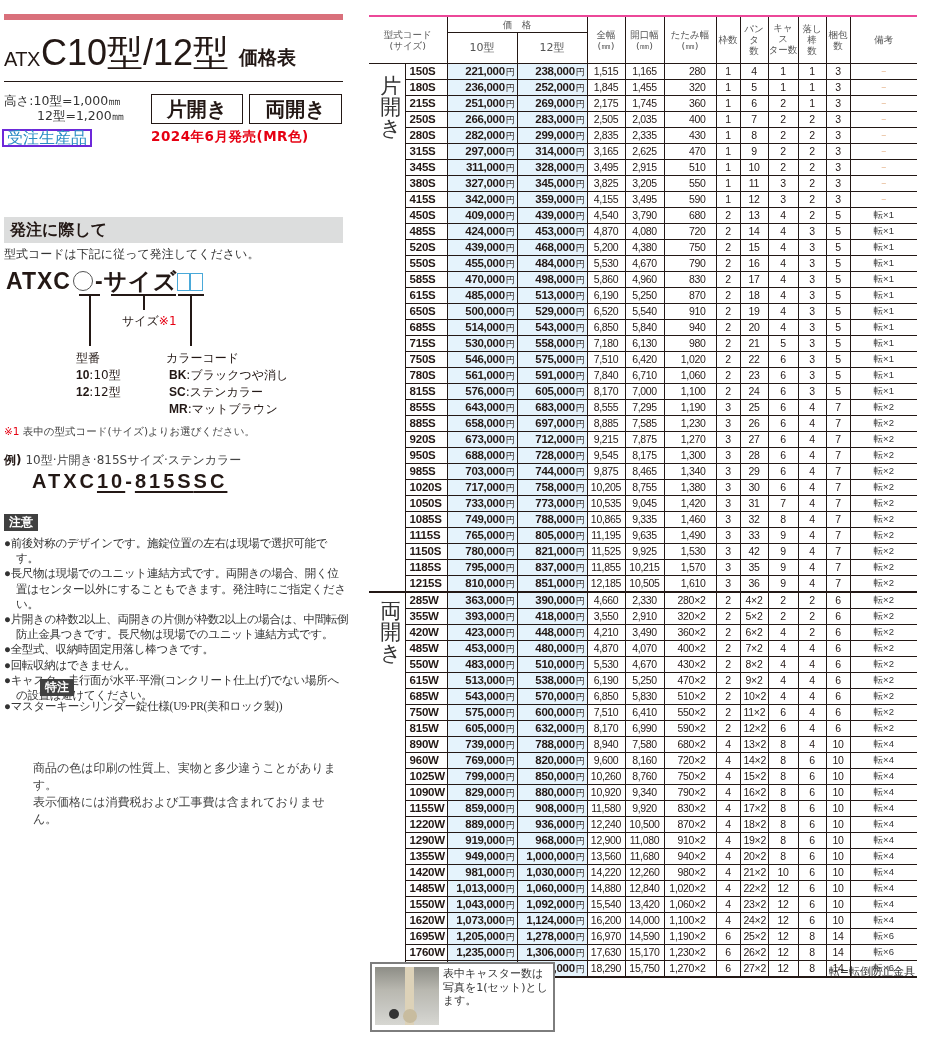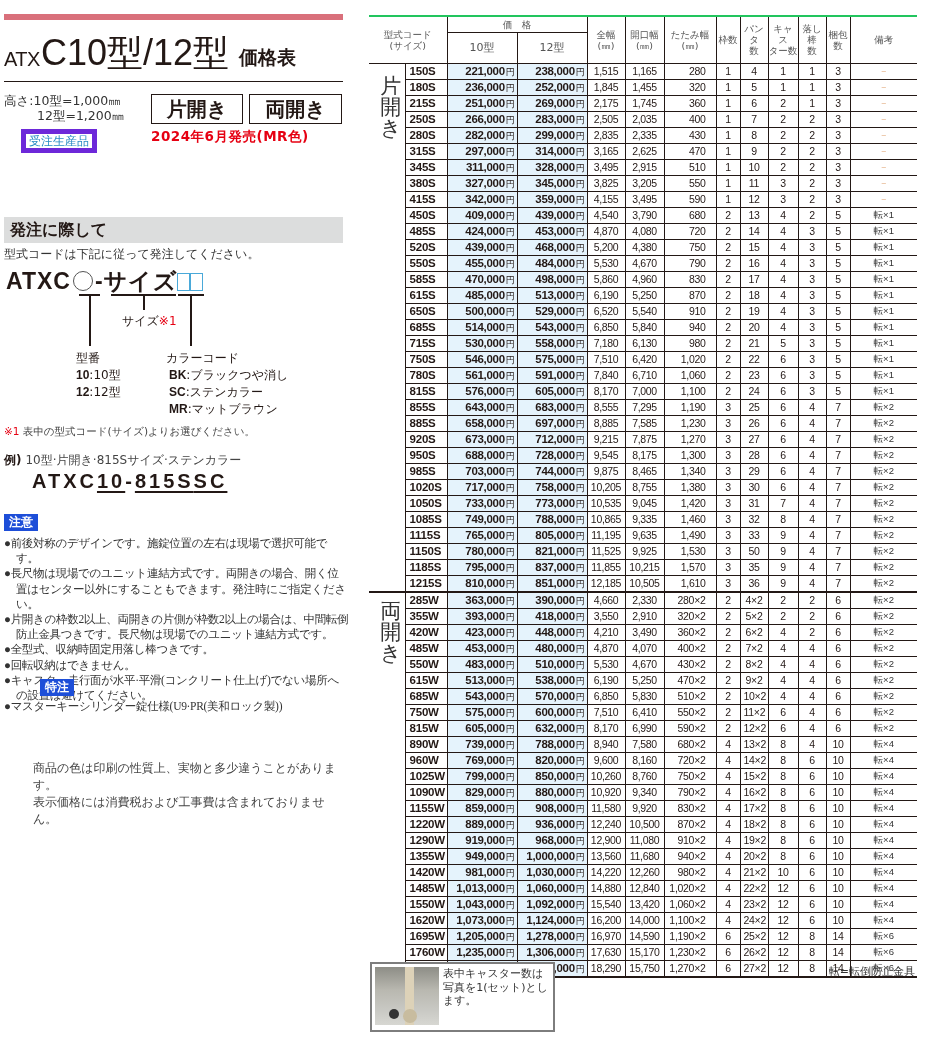--- a/index.html
+++ b/index.html
@@ -8,21 +8,21 @@
     font-family: "DejaVu Sans", "Liberation Sans", sans-serif; color: #231815; overflow: hidden;
   }
   .left { position: absolute; left: 0; top: 0; width: 345px; }
   .topbar { position: absolute; left: 4px; top: 14px; width: 339px; height: 6px; background: #d9707b; }
   .title-row { position: absolute; left: 4px; top: 26px; width: 339px; height: 56px; border-bottom: 1px solid #231815; display: flex; align-items: flex-end; padding-bottom: 10px; }
   .title-prefix { font-family: "Liberation Sans", sans-serif; font-size: 20px; font-weight: normal; margin-right: 1px; letter-spacing: -0.5px; }
   .title-main { font-family: "Liberation Sans", sans-serif; font-size: 36px; font-weight: normal; letter-spacing: 0px; line-height: 36px; }
   .title-suffix { font-size: 19px; font-weight: bold; margin-left: 10px; }
   .height-info { position: absolute; left: 4px; top: 93px; font-size: 12.5px; line-height: 15px; color: #333; }
   .height-info .l2 { padding-left: 33px; }
-  .order-badge { position: absolute; left: 21px; top: 129px; border: 5px solid #6d28d9; color: #2a8cc4; font-size: 12px; padding: 0 3px; line-height: 14px; }
+  .order-badge { position: absolute; left: 2px; top: 129px; border: 2px solid #6d28d9; color: #2a8cc4; font-size: 16px; padding: 0 3px; line-height: 14px; }
   .type-box { position: absolute; top: 94px; height: 30px; border: 1.5px solid #231815; font-size: 20px; font-weight: bold; display: flex; align-items: center; justify-content: center; }
   .type-box.kata { left: 151px; width: 92px; }
   .type-box.ryo { left: 249px; width: 93px; }
   .release { position: absolute; left: 151px; top: 128px; color: #e60012; font-size: 13.5px; font-weight: bold; letter-spacing: 0.5px; }
 
   .sec-head { position: absolute; left: 4px; top: 217px; width: 339px; height: 26px; background: #dcdddd; font-size: 16px; font-weight: bold; padding-left: 6px; line-height: 26px; }
   .order-intro { position: absolute; left: 4px; top: 246px; font-size: 12px; color: #333; }
   .code-big { position: absolute; left: 6px; top: 266px; font-family: "Liberation Sans", sans-serif; font-size: 23px; font-weight: bold; letter-spacing: 1px; }
   .code-big .circle { display: inline-block; width: 20px; height: 20px; border: 1.5px solid #555; border-radius: 50%; vertical-align: -2px; margin: 0 2px; }
   .code-big .sq { display: inline-block; width: 13px; height: 18px; border: 1px solid #4aa9d9; vertical-align: -2px; }
@@ -30,30 +30,30 @@
   .vline { position: absolute; width: 1.5px; background: #231815; }
   .lbl { position: absolute; font-size: 12px; color: #231815; line-height: 17px; }
   .lbl b { font-family: "Liberation Sans", sans-serif; }
   .red { color: #e60012; }
   .note1 { position: absolute; left: 4px; top: 425px; font-size: 10.5px; color: #444; }
   .example { position: absolute; left: 4px; top: 452px; font-size: 12px; color: #444; }
   .example b { color: #231815; margin-right: 4px; }
   .example-code { position: absolute; left: 32px; top: 470px; font-family: "Liberation Sans", sans-serif; font-size: 20px; font-weight: bold; letter-spacing: 3px; }
   .example-code u { text-decoration: underline; text-underline-offset: 3px; text-decoration-thickness: 1.5px; }
 
-  .tag { position: absolute; left: 4px; background: #1d4ed8; color: #fff; font-size: 12px; font-weight: bold; padding: 1px 5px; line-height: 15px; }
+  .tag { position: absolute; left: 4px; background: #404040; color: #fff; font-size: 12px; font-weight: bold; padding: 1px 5px; line-height: 15px; }
   .bullets { position: absolute; left: 4px; font-size: 11.5px; line-height: 15.2px; color: #333; width: 345px; }
   .bullets .b { padding-left: 12px; text-indent: -12px; letter-spacing: -0.3px; font-family: Liberation Serif, serif; }
   .bottom-note { position: absolute; left: 33px; top: 760px; font-size: 12px; line-height: 17px; color: #444; }
 
   
   .tbl-wrap { position: absolute; left: 369px; top: 15px; width: 548px; }
   table { border-collapse: collapse; width: 548px; table-layout: fixed; }
   th { font-weight: normal; font-size: 9.5px; color: #555; border: 1px solid #231815; line-height: 11px; text-align: center; vertical-align: middle; }
-  thead tr:first-child th { border-top: 2px solid #22c55e; }
+  thead tr:first-child th { border-top: 2px solid #ec4899; }
   td { border: 1px solid #231815; font-size: 10.5px; height: 15.35px; line-height: 14px; text-align: center; padding: 0 3px; white-space: nowrap; font-family: "Liberation Sans", sans-serif; color: #231815; }
   td.code { font-weight: bold; text-align: left; font-size: 11.5px; padding-left: 4px; letter-spacing: -0.2px; }
   td.price { background: #e5f3fc; font-weight: bold; text-align: right; font-size: 11.5px; letter-spacing: -0.3px; padding-right: 2px; }
   td.price .yen { font-weight: normal; font-size: 9px; margin-left: 1px; }
   td.num { font-size: 10.5px; letter-spacing: -0.3px; }
   td.fold { text-align: right; padding-right: 10px; margin-top: 29px; }
   td.rmk { font-size: 9.5px; color: #333; }
   td.rmk.dash { color: #e0a878; }
   td.grp { border-left: none; border-top: none; border-bottom: none; font-size: 21px; line-height: 21px; font-family: "DejaVu Sans", sans-serif; color: #333; vertical-align: top; padding: 4px 0 0 0; width: 36px; white-space: normal; }
   tbody tr.sep td { border-top: 2px solid #231815; }
@@ -157,21 +157,21 @@
         <th colspan="2">価　格</th>
         <th rowspan="2" style="white-space:pre-line;">全幅
 (㎜)</th>
         <th rowspan="2" style="white-space:pre-line;">開口幅
 (㎜)</th>
         <th rowspan="2" style="white-space:pre-line;">たたみ幅
 (㎜)</th>
         <th rowspan="2">枠数</th>
         <th rowspan="2" style="white-space:pre-line;">パンタ
 数</th>
-        <th rowspan="2" style="white-space:pre-line;">キャス
+        <th rowspan="2" style="white-space:pre-line;font-family:Liberation Mono, monospace;">キャス
 ター数</th>
         <th rowspan="2" style="white-space:pre-line;">落し棒
 数</th>
         <th rowspan="2" style="white-space:pre-line;">梱包
 数</th>
         <th rowspan="2" style="border-right:none;">備考</th>
       </tr>
       <tr style="height:31px;">
         <th style="font-size:11px;">10型</th>
         <th style="font-size:11px;">12型</th>
@@ -600,21 +600,21 @@
           <td class="rmk" style="border-right: none;">転×2</td>
         </tr>
         <tr>
           <td class="code">1150S</td>
           <td class="price"><span>780,000</span><span class="yen">円</span></td>
           <td class="price"><span>821,000</span><span class="yen">円</span></td>
           <td class="num">11,525</td>
           <td class="num">9,925</td>
           <td class="num fold">1,530</td>
           <td class="num">3</td>
-          <td class="num">50</td>
+          <td class="num">42</td>
           <td class="num">9</td>
           <td class="num">4</td>
           <td class="num">7</td>
           <td class="rmk" style="border-right: none;">転×2</td>
         </tr>
         <tr>
           <td class="code">1185S</td>
           <td class="price"><span>795,000</span><span class="yen">円</span></td>
           <td class="price"><span>837,000</span><span class="yen">円</span></td>
           <td class="num">11,855</td>

